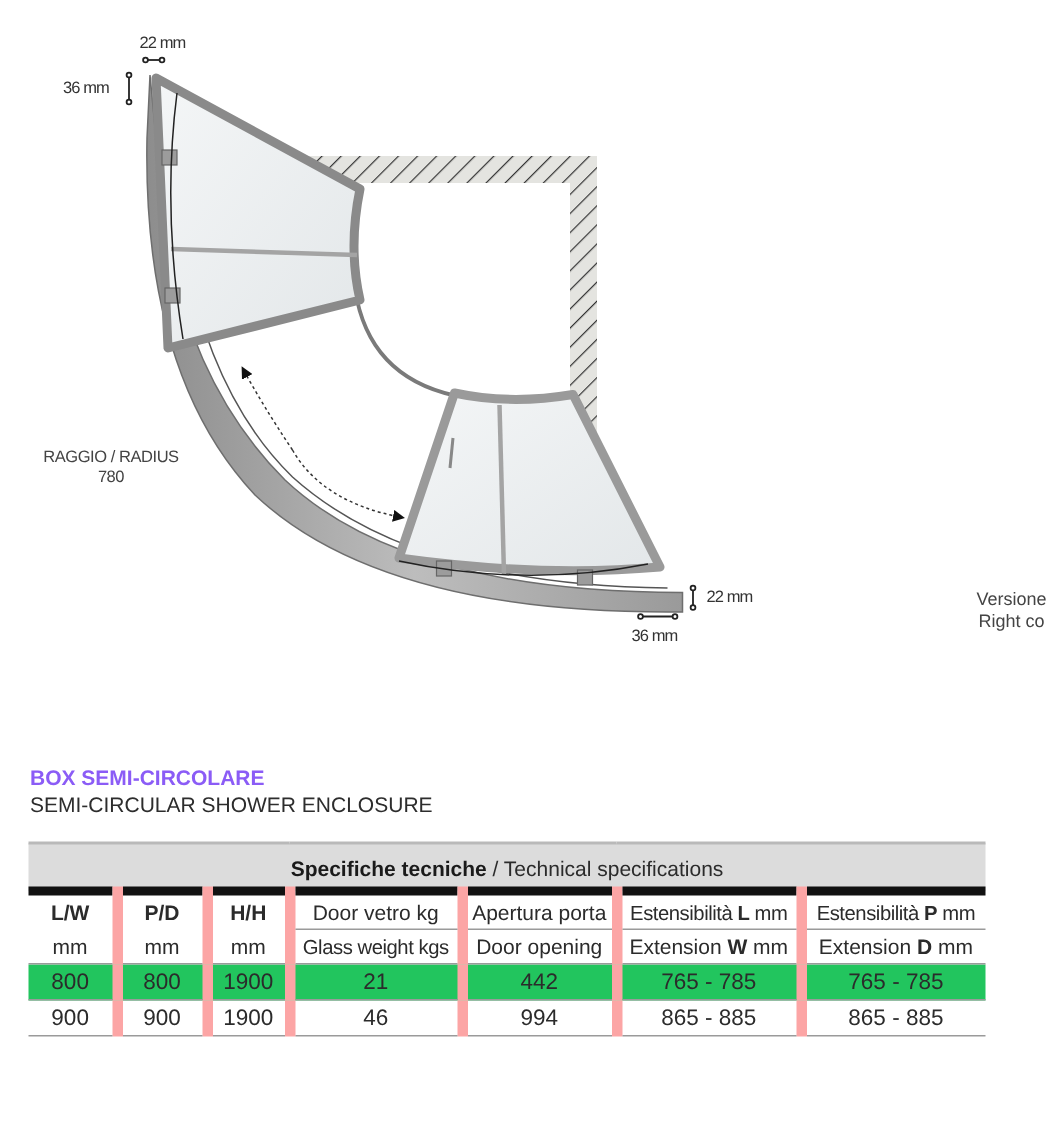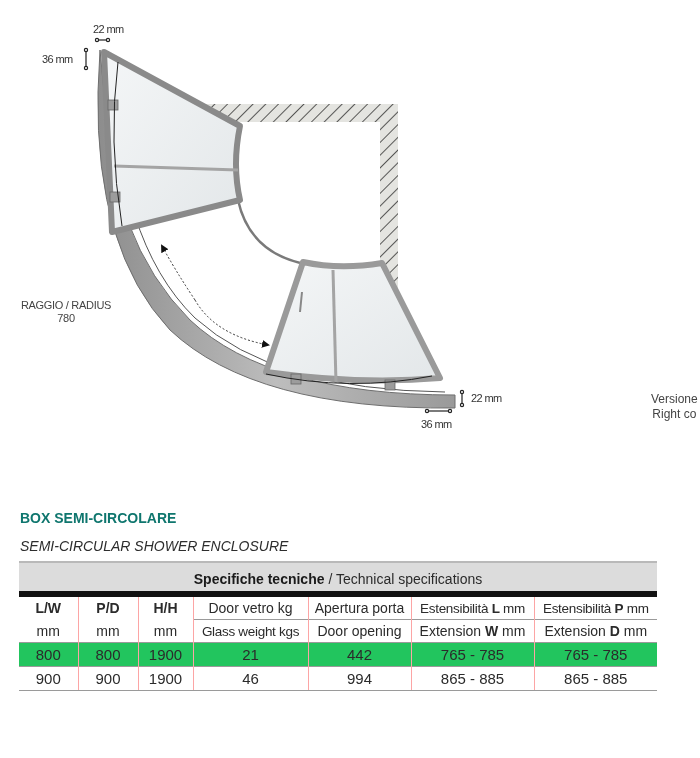--- a/index.html
+++ b/index.html
@@ -2,39 +2,39 @@
 <html><head>
   <meta charset="utf-8">
   <style>
     html, body { margin: 0; padding: 0; background: #ffffff; }
     body {
       width: 700px; height: 758px; position: relative; overflow: hidden;
       font-family: "Liberation Sans", sans-serif; color: #2a2a2a;
     }
     .abs { position: absolute; }
     .dim-label { font-size: 11px; color: #333; letter-spacing: -0.6px; white-space: nowrap; }
-    .radius-label { font-size: 11px; color: #444; text-align: center; line-height: 13px; letter-spacing: -0.3px; }
+    .radius-label { font-size: 11px; color: #444; text-align: center; line-height: 13px; letter-spacing: -0.3px; margin-left: 8px; }
     .version-label { font-size: 12px; color: #444; line-height: 15px; white-space: nowrap; text-align: center; }
 
-    .title-block .t1 { font-size: 14px; font-weight: bold; color: #0f766e; }
-    .title-block .t2 { font-size: 14px; color: #2d2d2d; margin-top: 12px; font-style: italic; }
+    .title-block .t1 { font-size: 14px; font-weight: bold; color: #8b5cf6; }
+    .title-block .t2 { font-size: 14px; color: #2d2d2d; margin-top: 2px; }
 
     table.spec {
       position: absolute; left: 19px; top: 561px; width: 638px;
       border-collapse: collapse; font-size: 14px; color: #2b2b2b;
       table-layout: fixed;
     }
     table.spec td { text-align: center; padding: 0; white-space: nowrap; }
     .spec .hdr {
       background: #dcdcdc; height: 25px; border-top: 2px solid #b9b9b9;
       border-bottom: 6px solid #111; font-size: 14px; padding-top: 3px;
     }
     .spec .hdr b { font-weight: bold; color: #1a1a1a; }
     .spec .group td { height: 45px; vertical-align: middle; line-height: 18px; }
-    .spec .vl { border-left: 1px solid #fca5a5; margin-left: 48px; }
+    .spec .vl { border-left: 7px solid #fca5a5; margin-left: 48px; }
     .spec .row td { height: 22px; border-top: 1px solid #9a9a9a; }
     .spec .row.sub td { border-top: 1px solid #9a9a9a; }
     .spec .bold { font-weight: bold; }
     .spec .data td { font-size: 15px; height: 23px; }
     .spec .data.shade td { background: #22c55e; }
     .spec .last td { border-bottom: 1px solid #9a9a9a; }
     .spec .small { font-size: 13.5px; letter-spacing: -0.3px; }
   </style>
 </head>
 <body>

